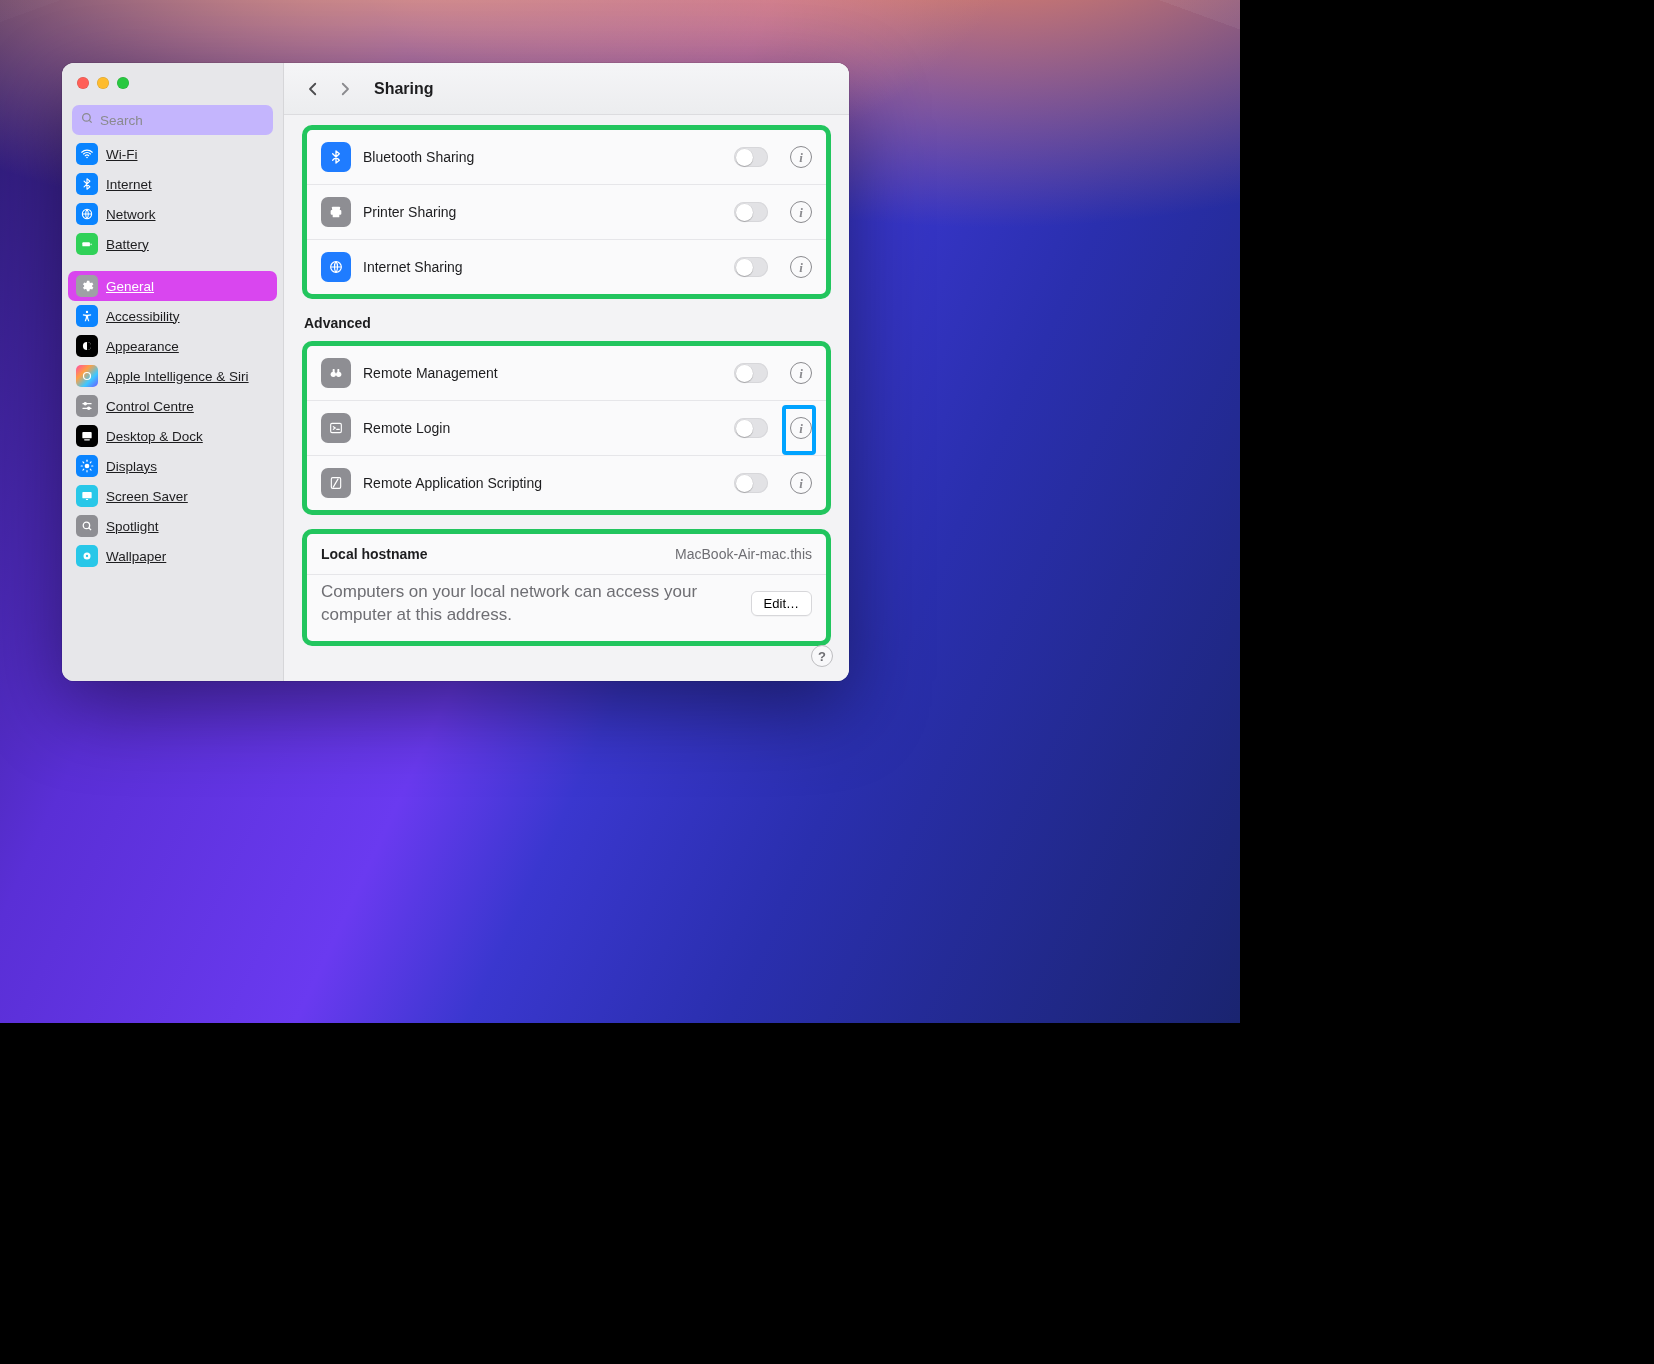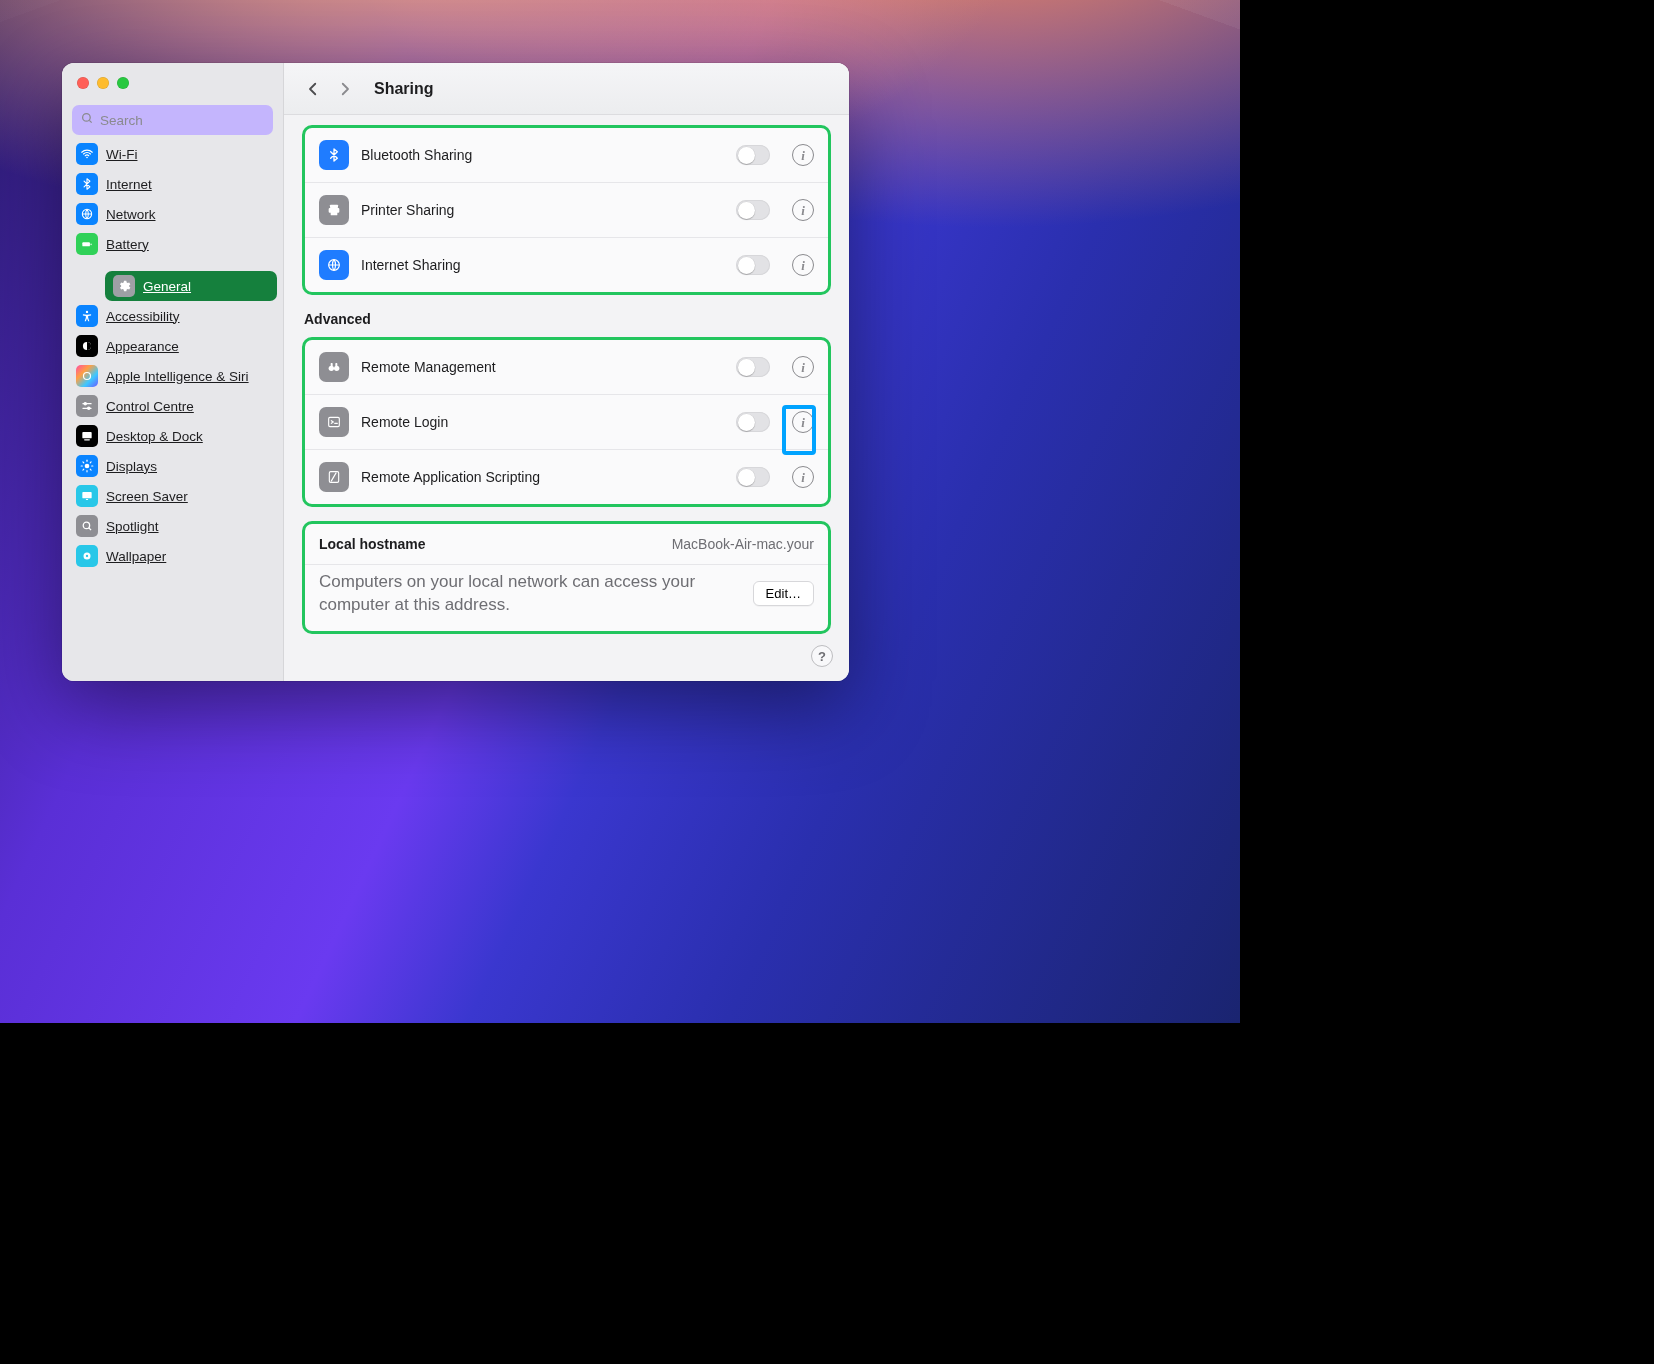--- a/index.html
+++ b/index.html
@@ -94,23 +94,22 @@
     gap: 8px;
     height: 30px;
     padding: 0 8px;
     border-radius: 7px;
     font-size: 13.5px;
     color: #1d1d1f;
     cursor: default;
     text-decoration: underline;
   }
   .item.selected {
-    background: #15803d;
+    background: #d946ef;
     color: #fff;
-    margin-left: 37px;
   }
   .item .icn {
     width: 22px; height: 22px; border-radius: 5px;
     display: inline-flex; align-items: center; justify-content: center;
     flex: 0 0 22px;
   }
   .item .icn svg { width: 14px; height: 14px; }
 
   
   .content {
@@ -132,21 +131,21 @@
     color:#8a8a8e;
   }
   .navbtn.enabled { color:#4c4c4f; }
   .title { font-weight: 700; font-size: 16px; color: #1d1d1f; margin-left: 8px; }
 
   .body { padding: 10px 18px 16px 18px; overflow: auto; flex:1; }
   .section-label { font-weight: 700; font-size: 14px; color:#1d1d1f; margin: 16px 2px 10px 2px; }
 
   .card {
     background: #fafafb;
-    border: 3px solid #22c55e;
+    border: 5px solid #22c55e;
     border-radius: 10px;
     overflow: hidden;
   }
   .row {
     display: flex; align-items: center;
     padding: 12px 14px;
     gap: 12px;
     border-top: 1px solid #e6e6e9;
   }
   .card .row:first-child { border-top: none; }
@@ -502,21 +501,21 @@
             <span class="infob">i</span>
           </div>
         </div>
 
         <div style="height:14px"></div>
 
         <div class="card hostname-card">
           <div class="row">
             <span class="rlabel" style="font-weight:600">Local hostname</span>
             <span class="spacer"></span>
-            <span class="value">MacBook-Air-mac.your</span>
+            <span class="value">MacBook-Air-mac.this</span>
           </div>
           <div class="desc">
             <span class="txt">Computers on your local network can access your computer at this address.</span>
             <button class="editbtn">Edit…</button>
           </div>
         </div>
 
       </div>
 
       <span class="help">?</span>

